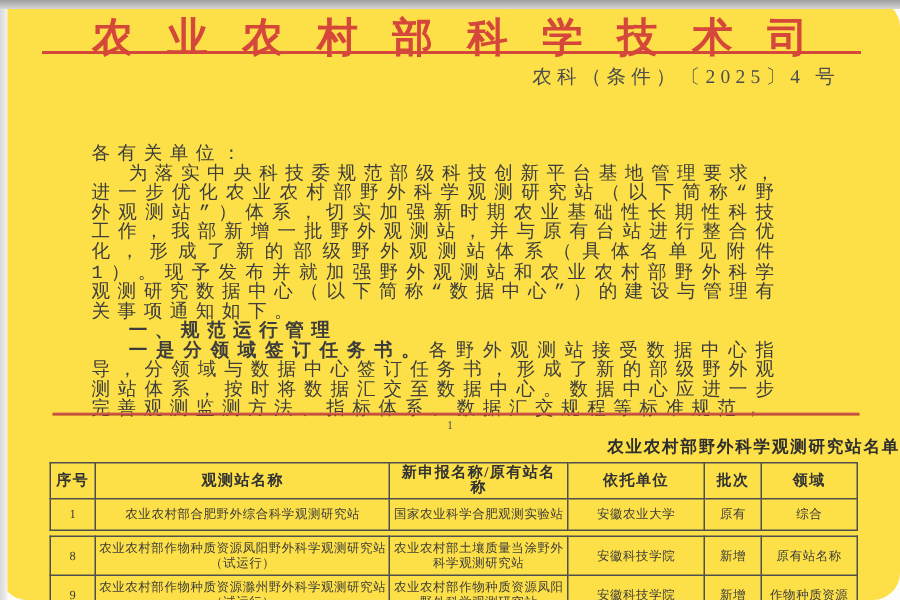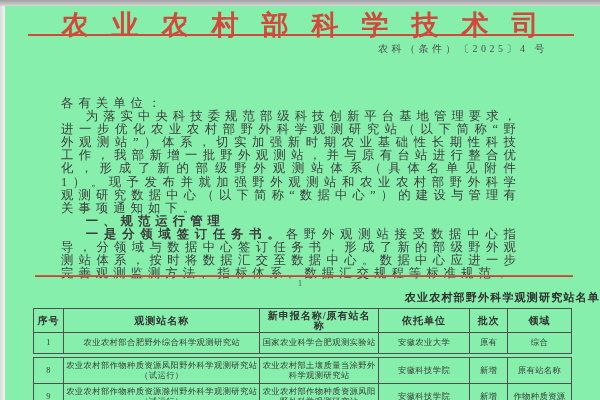--- a/index.html
+++ b/index.html
@@ -2,45 +2,45 @@
 <html><head>
 <meta charset="utf-8">
 <style>
   html,body{margin:0;padding:0;}
   body{
     width:600px;height:400px;overflow:hidden;
     background:#fdfdfc;
     font-family:"Liberation Serif","DejaVu Serif",serif;
     position:relative;
   }
-  .page{position:absolute;inset:0;background:#86efac;}
+  .page{position:absolute;inset:0;background:#fde047;border-radius:18px;}
   .edge-top{position:absolute;top:0;left:0;right:0;height:6px;
     background:linear-gradient(#9f9f9f,#d6d6d6);}
   .edge-left{position:absolute;top:6px;left:0;width:5px;height:394px;
     background:linear-gradient(to right,#d9d9d9,#f4f3f1);}
   .masthead{
     position:absolute;top:7px;left:0;right:0;
     text-align:center;text-indent:23px;
     font-size:27px;font-weight:bold;letter-spacing:23px;
     color:#d5463b;white-space:nowrap;
   }
   .masthead-rule{position:absolute;top:34px;left:28px;right:26px;height:2px;
     background:#d5463b;}
   .doc-number{
-    position:absolute;top:42px;right:52px;
-    font-size:10px;letter-spacing:3.5px;color:#4d4d4d;white-space:nowrap;
+    position:absolute;top:42px;right:40px;
+    font-size:13px;letter-spacing:3.5px;color:#4d4d4d;white-space:nowrap;
   }
   .title{
     position:absolute;top:58px;left:0;right:0;text-align:center;
     font-size:15px;font-weight:bold;color:#333;letter-spacing:6.3px;line-height:19px;
   }
   .body-block{
     position:absolute;top:97px;left:61px;width:460px;
     font-size:12.4px;line-height:13.1px;letter-spacing:5px;
-    color:#3d3d3d;text-align:justify;
+    color:#3d3d3d;text-align:justify;font-family:Liberation Mono, monospace;
   }
   .body-block p{margin:0;}
   .indent{text-indent:2em;}
   .bold{font-weight:bold;}
   .footer-rule{position:absolute;top:275px;left:35px;right:27px;height:2px;
     background:linear-gradient(#d96a55,#b43a2c);}
   .page-number{position:absolute;top:279px;left:0;right:0;text-align:center;
     font-size:8px;color:#555;}
   .table-title{position:absolute;top:290px;left:0;right:0;text-align:right;
     font-size:11px;font-weight:bold;color:#2e2e2e;letter-spacing:1.2px;}

